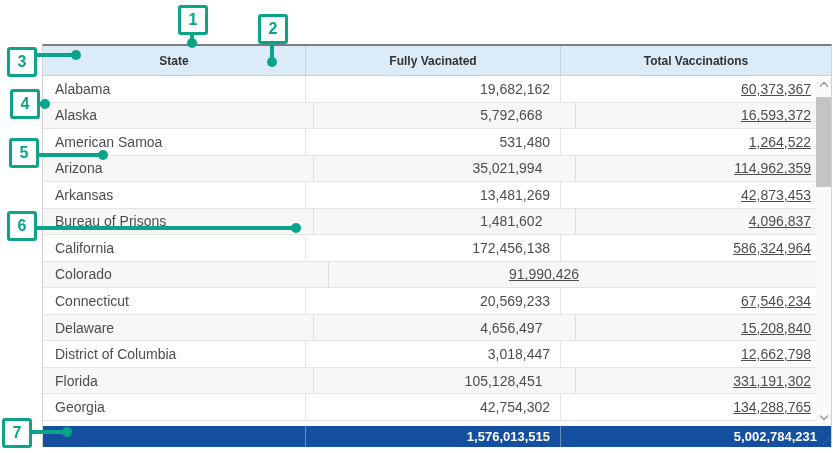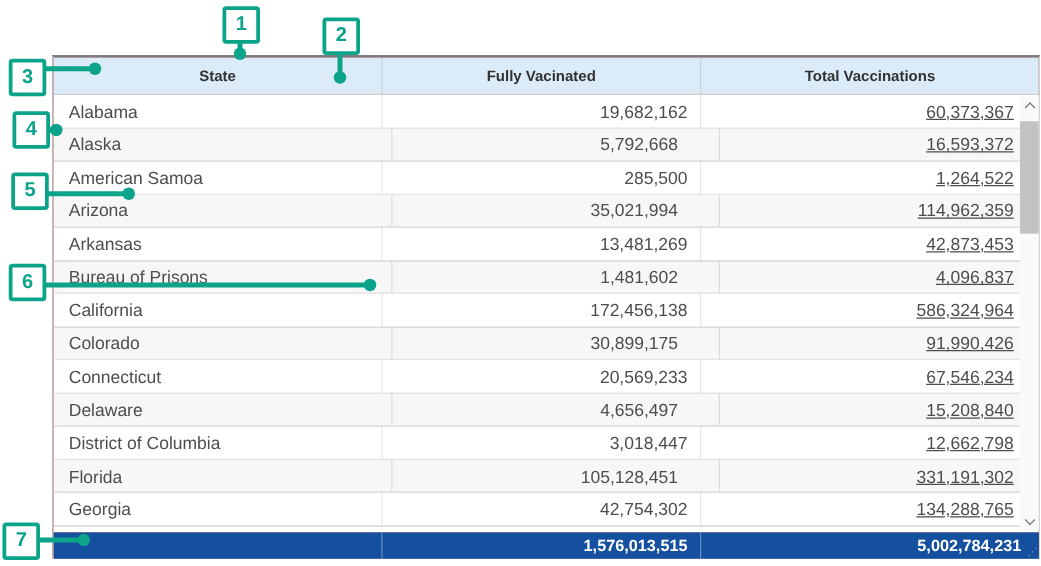--- a/index.html
+++ b/index.html
@@ -3,21 +3,21 @@
 <meta charset="utf-8">
 <style>
   html,body{margin:0;padding:0;background:#fff;}
   #stage{position:relative;width:833px;height:453px;background:#fff;overflow:hidden;
          font-family:"Liberation Sans", sans-serif;}
 
   
   .table-wrap{position:absolute;left:42px;top:44px;width:790px;height:403px;
               border-top:2px solid #7d7d7d;border-left:1px solid #d2d2d2;
               border-right:1px solid #d2d2d2;border-bottom:1px solid #d2d2d2;
-              box-sizing:border-box;background:#7f1d1d;}
+              box-sizing:border-box;background:#701a75;}
   .thead{display:flex;height:29px;background:var(--header_bg,#dcebf8);
          border-bottom:1px solid #cfcfcf;}
   .th{display:flex;align-items:center;justify-content:center;
       font-size:12px;font-weight:bold;color:var(--header_text,#323232);
       box-sizing:border-box;}
   .col0{width:262px;}
   .col1{width:255px;border-left:1px solid rgba(0,0,0,0.10);}
   .col2{width:271px;border-left:1px solid rgba(0,0,0,0.10);}
   .tbody{height:345px;display:flex;flex-direction:column;}
   .tr{flex:1;display:flex;border-bottom:1px solid #e4e4e4;box-sizing:border-box;background:#fff;}
@@ -71,21 +71,21 @@
           <div class="td col1">19,682,162</div>
           <div class="td col2">60,373,367</div>
         </div>
         <div class="tr alt">
           <div class="td col0">Alaska</div>
           <div class="td col1">5,792,668</div>
           <div class="td col2">16,593,372</div>
         </div>
         <div class="tr">
           <div class="td col0">American Samoa</div>
-          <div class="td col1">285,500</div>
+          <div class="td col1">531,480</div>
           <div class="td col2">1,264,522</div>
         </div>
         <div class="tr alt">
           <div class="td col0">Arizona</div>
           <div class="td col1">35,021,994</div>
           <div class="td col2">114,962,359</div>
         </div>
         <div class="tr">
           <div class="td col0">Arkansas</div>
           <div class="td col1">13,481,269</div>
@@ -96,21 +96,20 @@
           <div class="td col1">1,481,602</div>
           <div class="td col2">4,096,837</div>
         </div>
         <div class="tr">
           <div class="td col0">California</div>
           <div class="td col1">172,456,138</div>
           <div class="td col2">586,324,964</div>
         </div>
         <div class="tr alt">
           <div class="td col0">Colorado</div>
-          <div class="td col1">30,899,175</div>
           <div class="td col2">91,990,426</div>
         </div>
         <div class="tr">
           <div class="td col0">Connecticut</div>
           <div class="td col1">20,569,233</div>
           <div class="td col2">67,546,234</div>
         </div>
         <div class="tr alt">
           <div class="td col0">Delaware</div>
           <div class="td col1">4,656,497</div>

